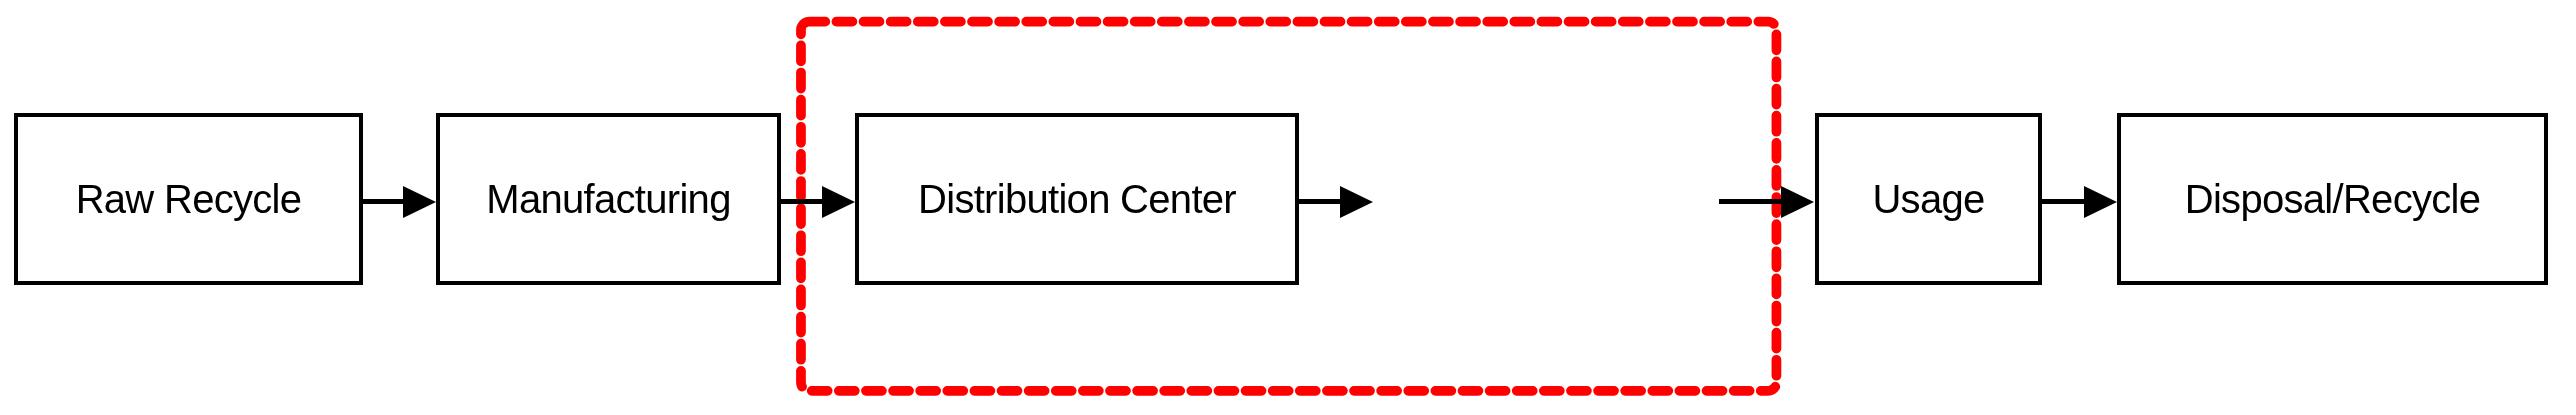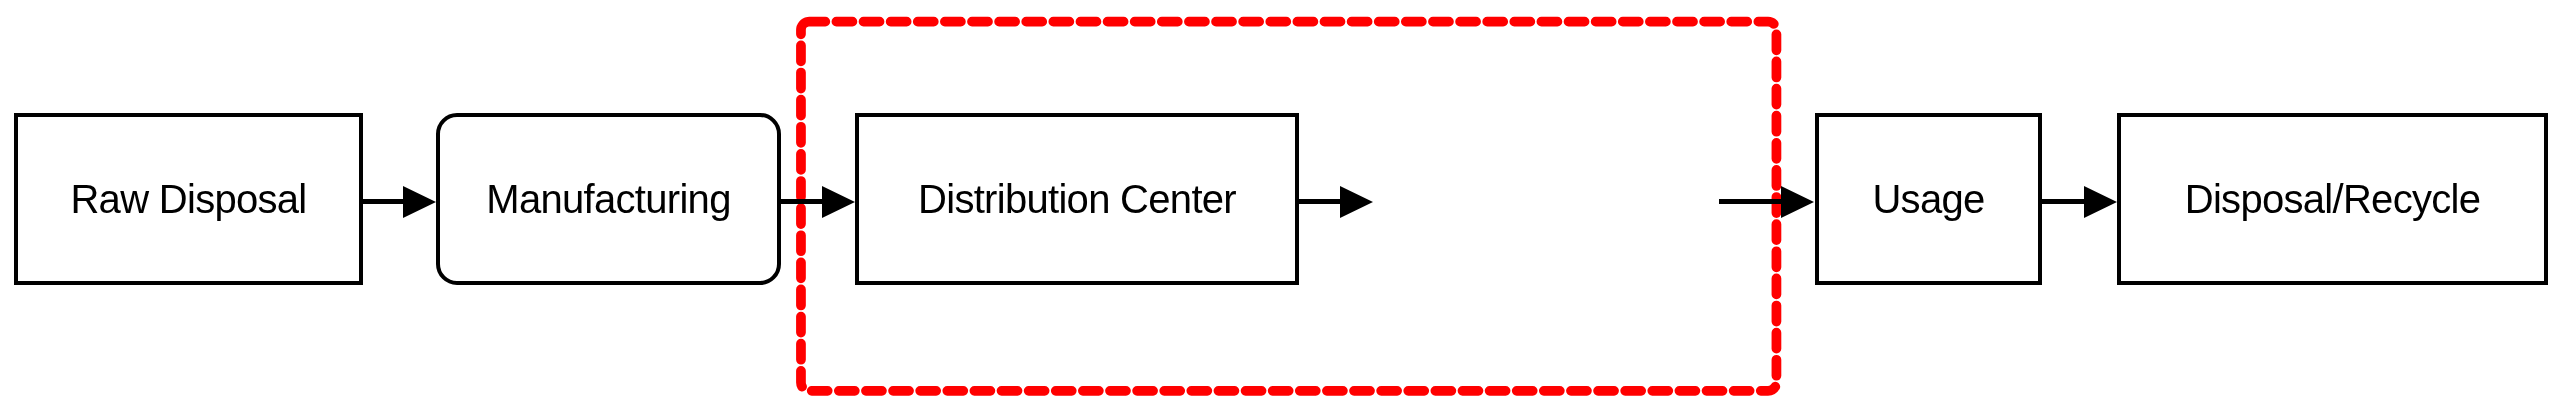--- a/index.html
+++ b/index.html
@@ -26,21 +26,21 @@
     background:var(--box-fill);
     display:flex;
     align-items:center;
     justify-content:center;
     font-size:40px;
     color:#000000;
     white-space:nowrap;
     letter-spacing:-0.7px;
   }
   .box-raw{left:14px;width:349px;}
-  .box-mfg{left:436px;width:345px;border-radius:21px;}
+  .box-mfg{left:436px;width:345px;}
   .box-dc{left:855px;width:444px;justify-content:center;}
   .box-pos{left:1373px;width:346px;}
   .box-usage{left:1815px;width:227px;align-items:center;}
   .box-disposal{left:2117px;width:431px;}
 
   .arrow{position:absolute;top:0;left:0;width:0;height:0;}
   .arrow .shaft{
     position:absolute;
     top:199px;
     height:4.9px;
@@ -78,21 +78,21 @@
     <div class="head head-2"></div>
     <div class="shaft shaft-3"></div>
     <div class="head head-3"></div>
     <div class="shaft shaft-4"></div>
     <div class="head head-4"></div>
     <div class="shaft shaft-5"></div>
     <div class="head head-5"></div>
   </div>
 
   <div class="stage-box box-raw">
-    <span>Raw Disposal</span>
+    <span>Raw Recycle</span>
   </div>
 
   <div class="stage-box box-mfg">
     <span>Manufacturing</span>
   </div>
 
   <div class="stage-box box-dc">
     <span>Distribution Center</span>
   </div>
 

